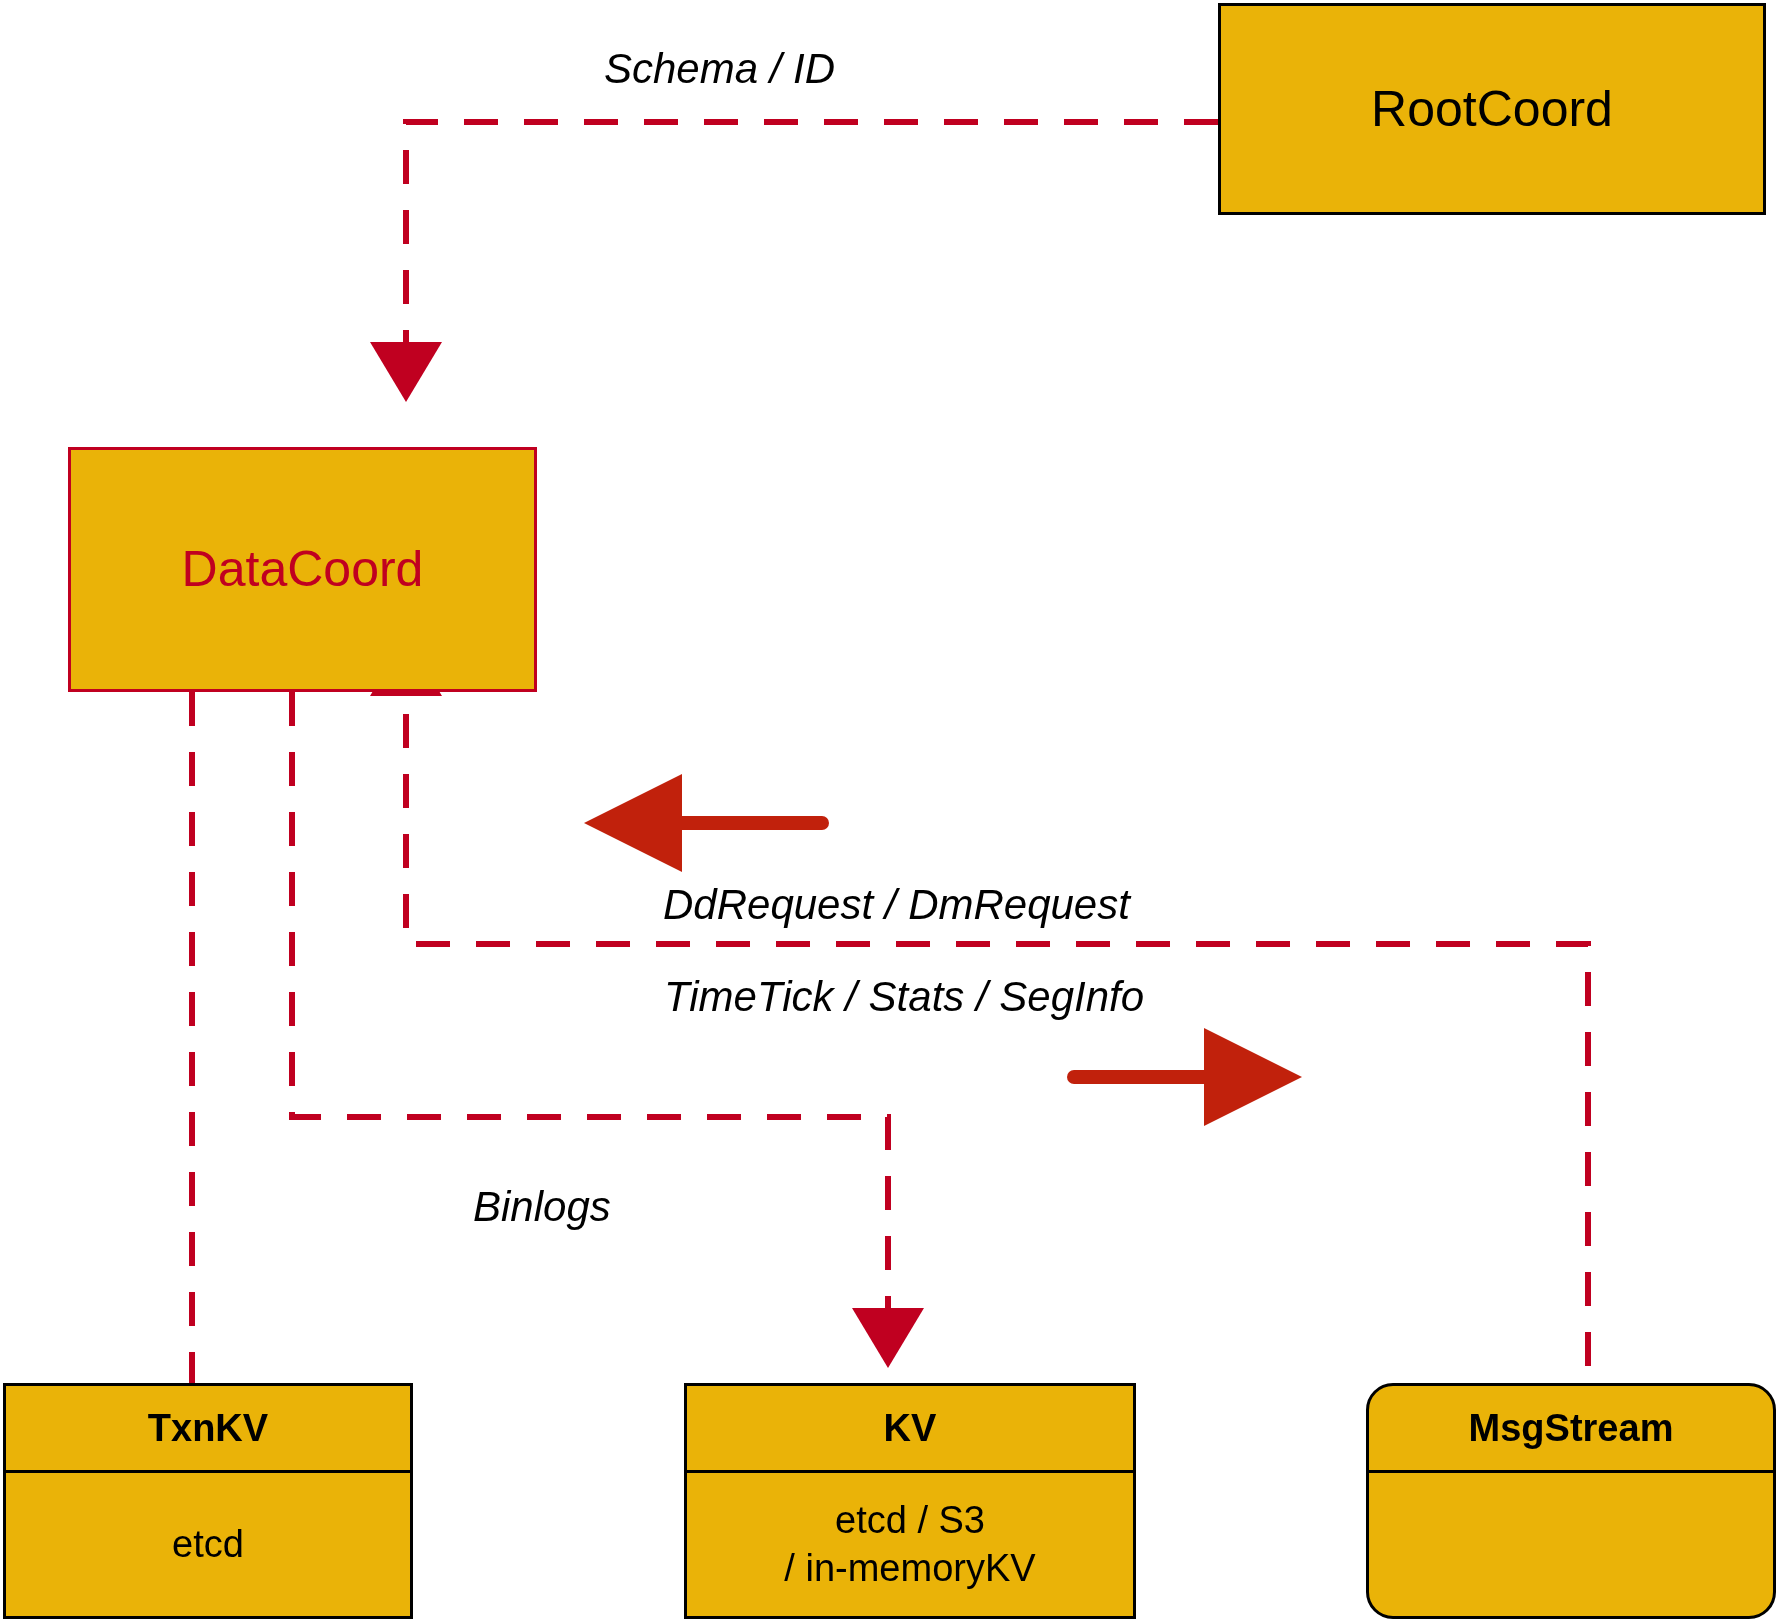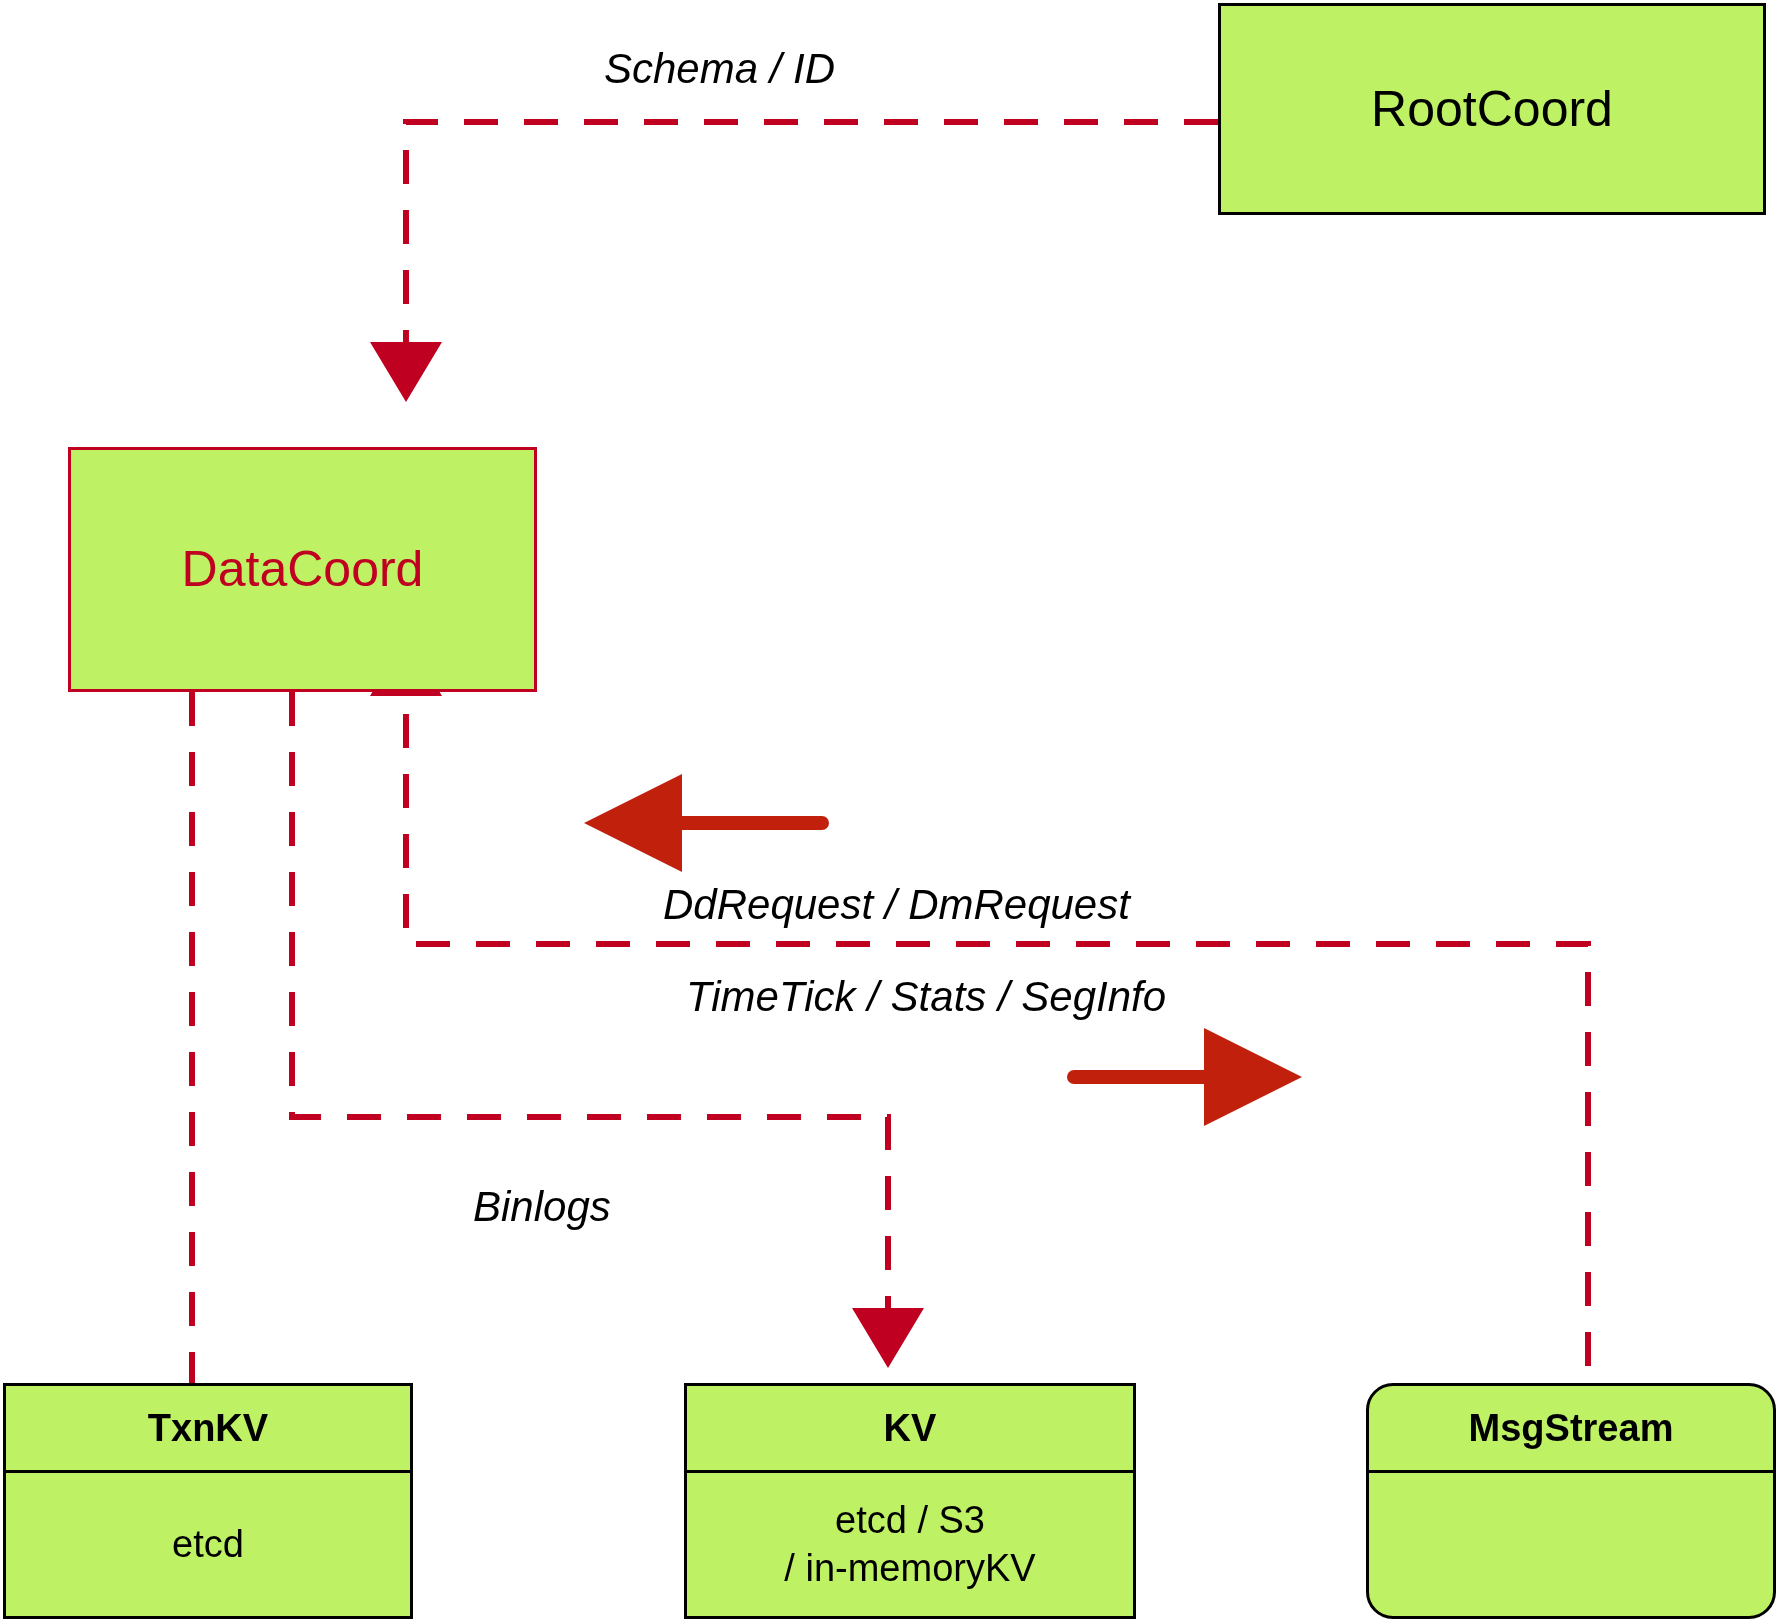--- a/index.html
+++ b/index.html
@@ -22,21 +22,21 @@
     position: absolute;
     left: 0;
     top: 0;
     width: 1781px;
     height: 1624px;
     pointer-events: none;
   }
   .node {
     position: absolute;
     box-sizing: border-box;
-    background: #bef264;
+    background: #eab308;
     display: flex;
     flex-direction: column;
   }
   .node-plain {
     border: 3px solid #000000;
     align-items: center;
     justify-content: center;
   }
   .node-accent {
     border: 3px solid #c00020;
@@ -156,17 +156,17 @@
   <div class="node node-split" style="left:1366px; top:1383px; width:410px; height:236px;border-radius:27px;">
     <div class="head" style="height:84px;">
       <span class="head-txt">MsgStream</span>
     </div>
   </div>
 
   <div class="edge-label" style="left:604px; top:48px;">Schema / ID</div>
 
   <div class="edge-label" style="left:663px; top:884px;">DdRequest / DmRequest</div>
 
-  <div class="edge-label" style="left:686px; top:976px;">TimeTick / Stats / SegInfo</div>
+  <div class="edge-label" style="left:664px; top:976px;">TimeTick / Stats / SegInfo</div>
 
   <div class="edge-label" style="left:473px; top:1186px;">Binlogs</div>
 
 </div>
 
 </body></html>

